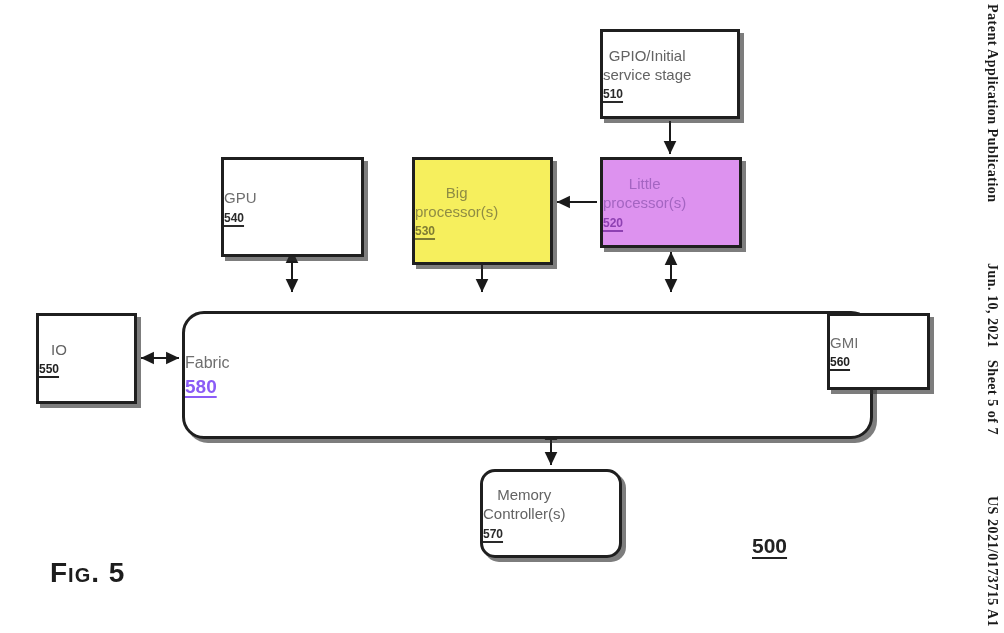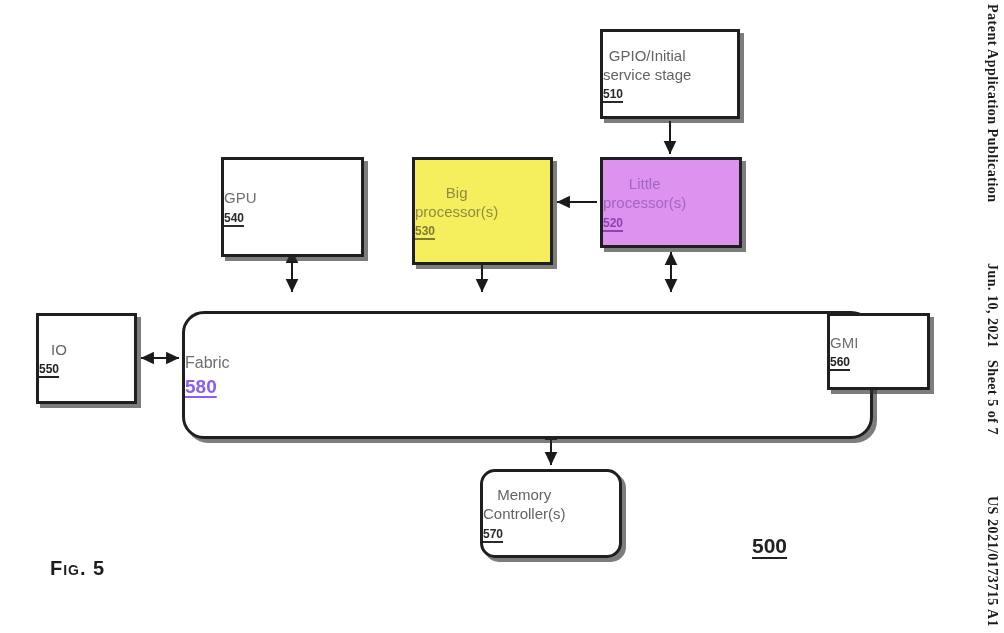--- a/index.html
+++ b/index.html
@@ -76,21 +76,21 @@
     left:0; top:0;
     width:1004px; height:633px;
     pointer-events:none;
   }
   .arrows line { stroke:#1a1a1a; stroke-width:2; }
 
   
   .fig-label {
     position:absolute;
     left:50px; top:557px;
-    font-size:20px;
+    font-size:28px;
     font-weight:bold;
     font-variant:small-caps;
     letter-spacing:1px;
     color:#1d1d1d;
   }
   .diagram-number {
     position:absolute;
     left:752px; top:534px;
     font-size:21px;
     font-weight:bold;

